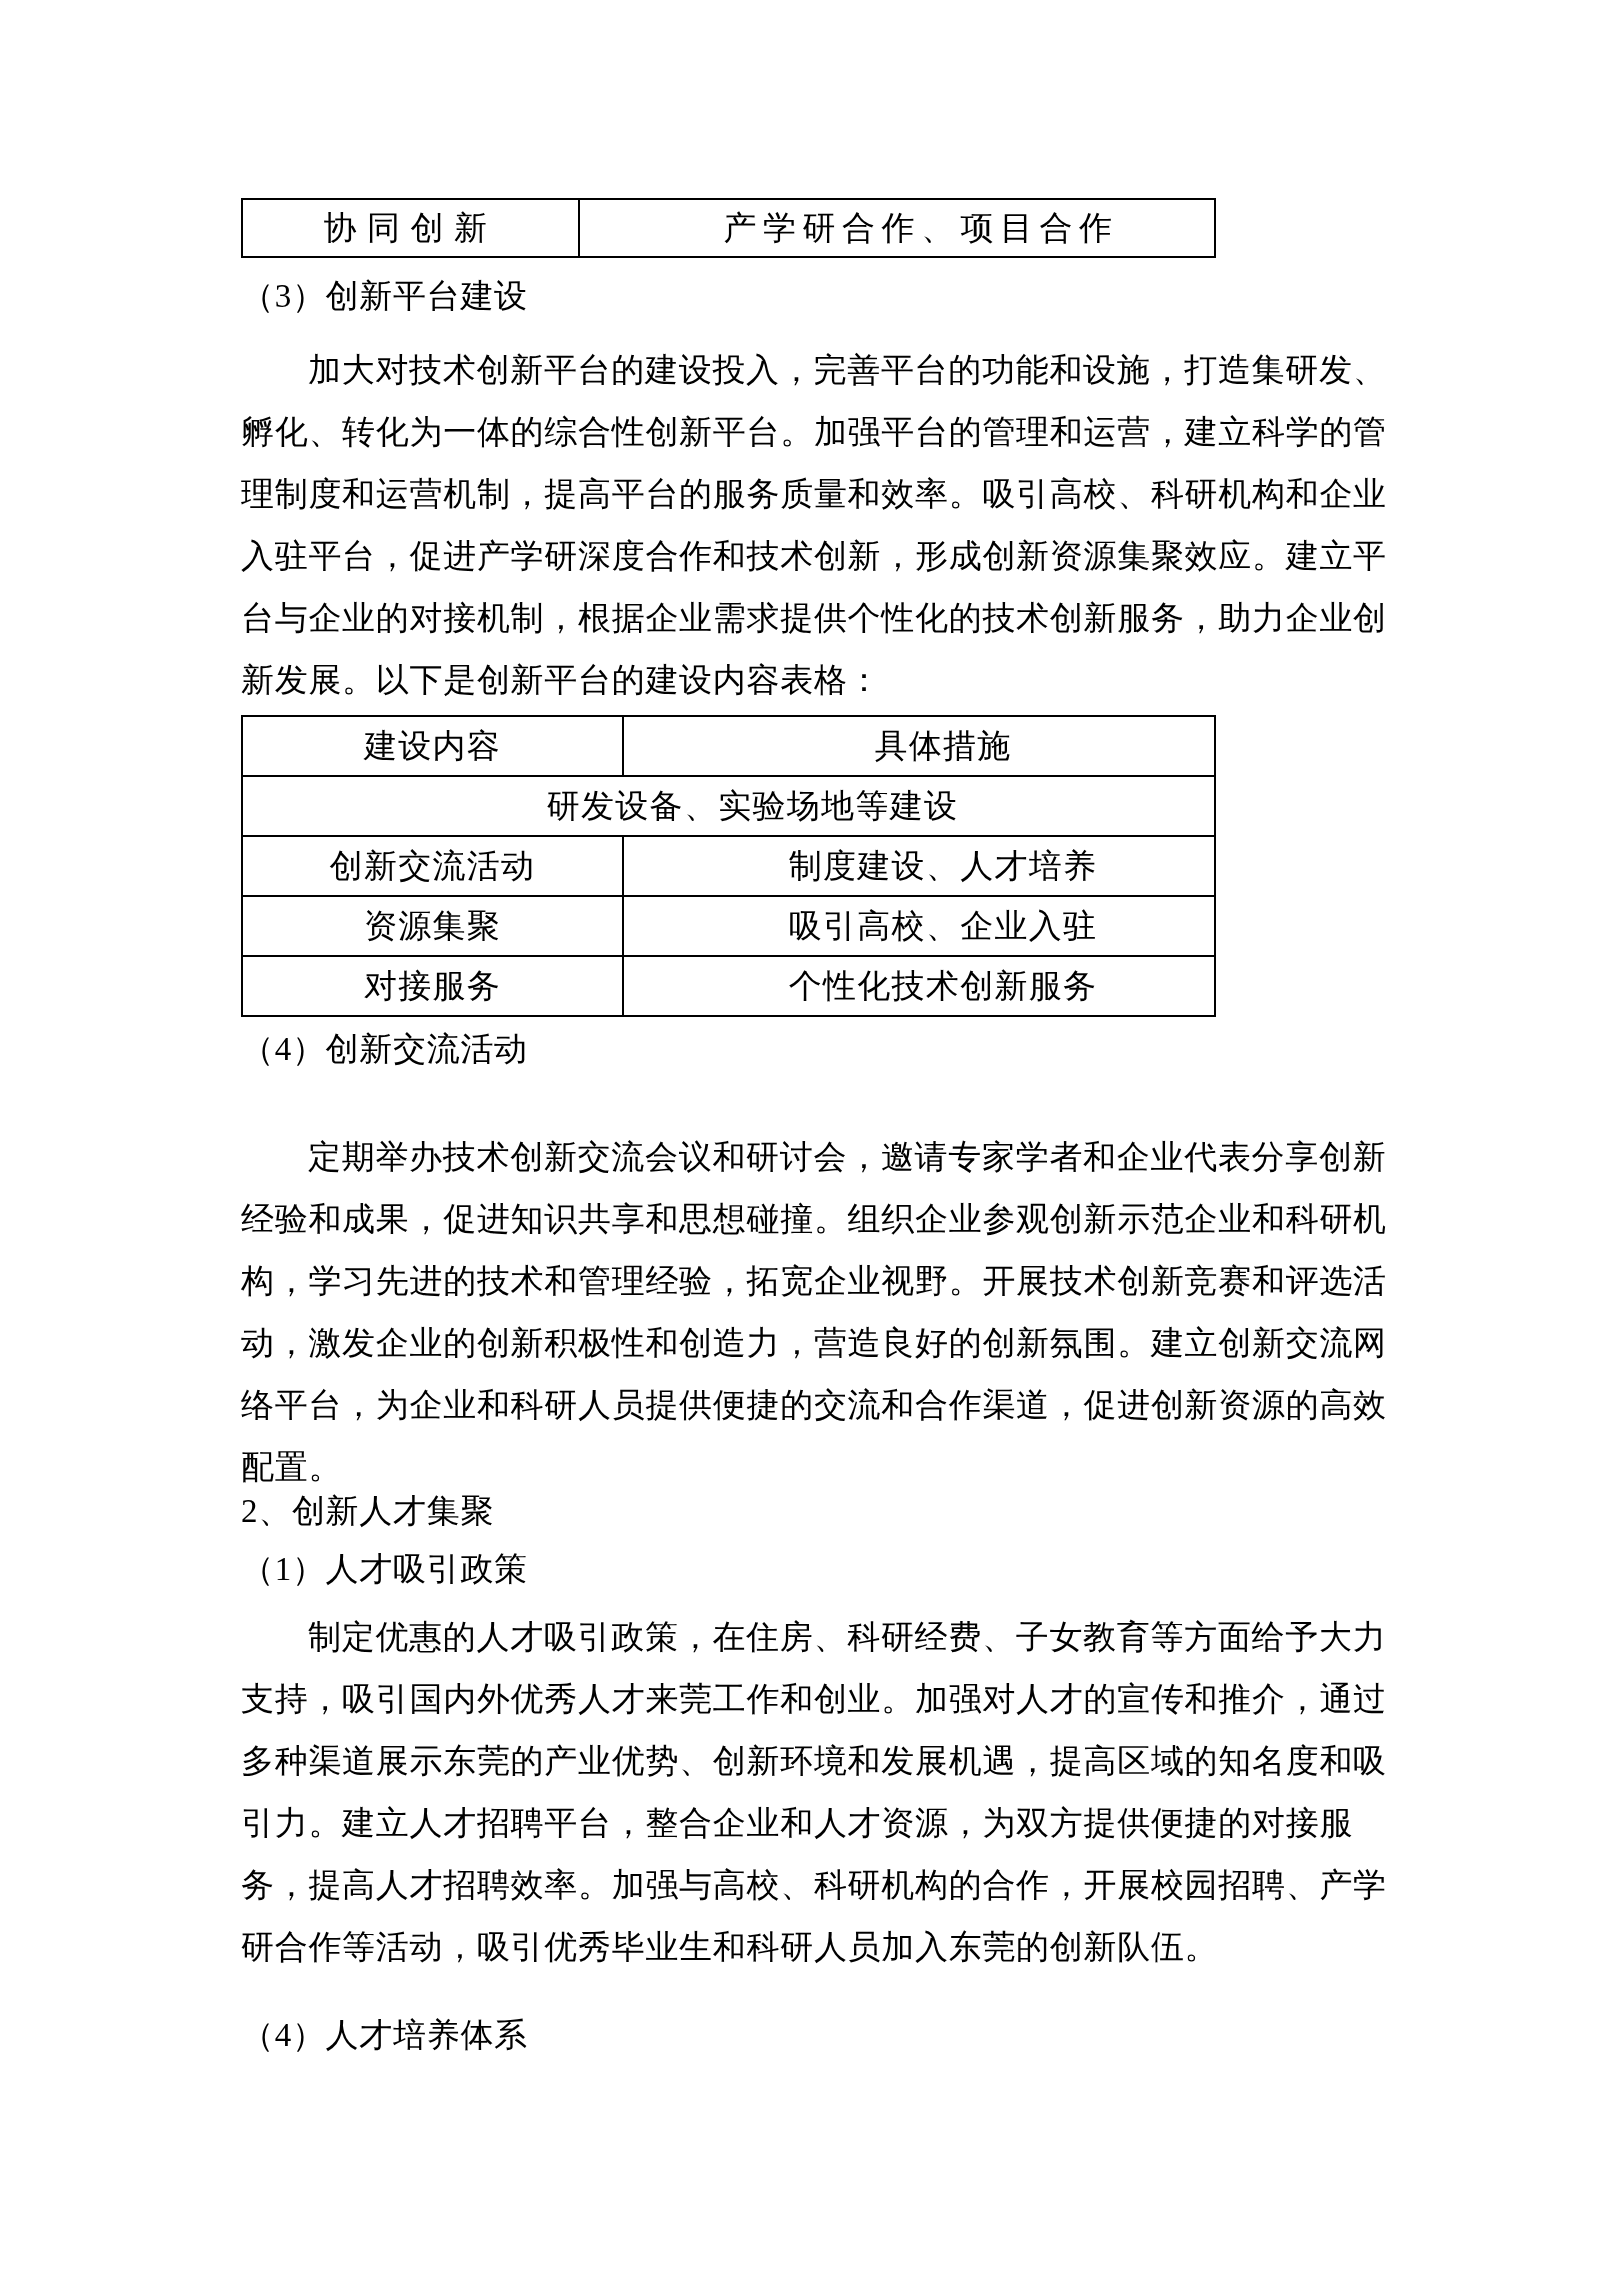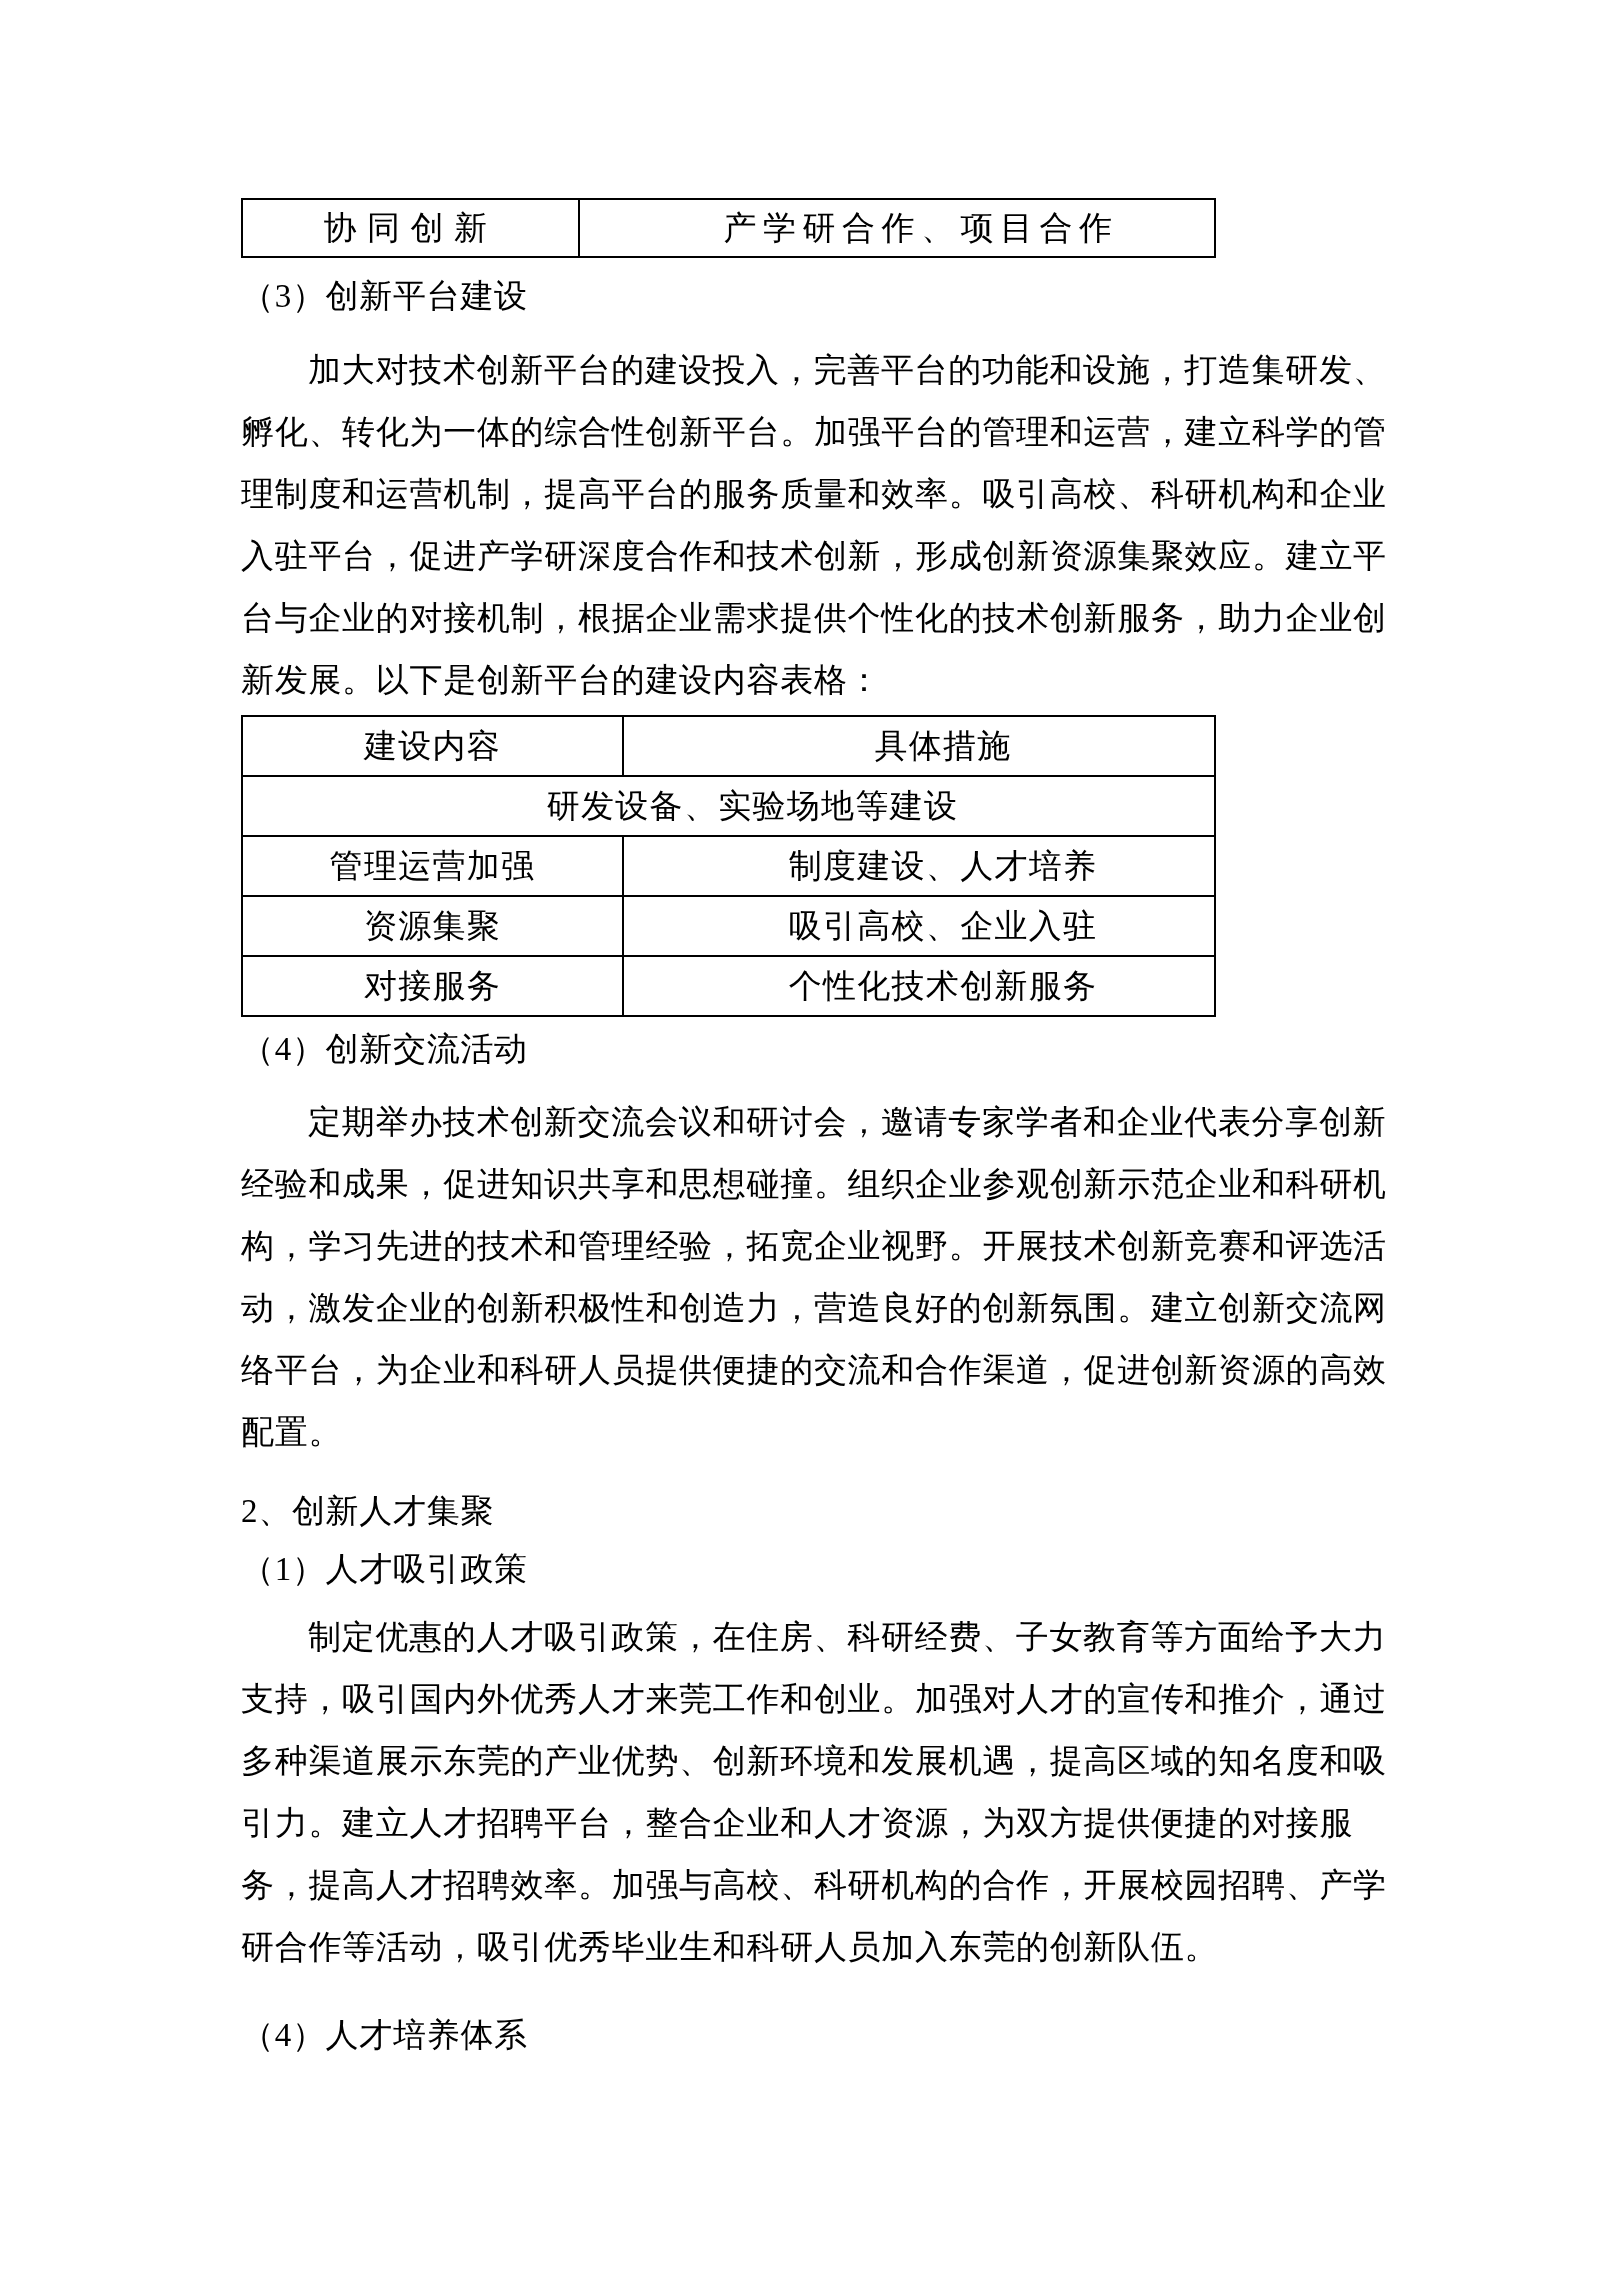--- a/index.html
+++ b/index.html
@@ -65,21 +65,21 @@
   }
   .para .line {
     white-space: nowrap;
   }
   .para .line:first-child {
     text-indent: 67px;
   }
   #heading-3   { top: 265px; }
   #para-platform { top: 339px; }
   #heading-4   { top: 1018px; }
-  #para-exchange { top: 1091px; }
+  #para-exchange { top: 1126px; }
   #heading-talent { top: 1480px; }
   #heading-sub1 { top: 1538px; }
   #para-attract { top: 1606px; }
   #heading-sub2 { top: 2004px; }
 </style>
 </head>
 <body>
 
 <div class="page">
 
@@ -103,21 +103,21 @@
 
   <div class="doc-table" id="platform-table">
       <div class="row">
         <div class="cell c1">建设内容</div>
         <div class="cell c2">具体措施</div>
       </div>
       <div class="row">
         <div class="cell c2">研发设备、实验场地等建设</div>
       </div>
       <div class="row">
-        <div class="cell c1">管理运营加强</div>
+        <div class="cell c1">创新交流活动</div>
         <div class="cell c2">制度建设、人才培养</div>
       </div>
       <div class="row">
         <div class="cell c1">资源集聚</div>
         <div class="cell c2">吸引高校、企业入驻</div>
       </div>
       <div class="row">
         <div class="cell c1">对接服务</div>
         <div class="cell c2">个性化技术创新服务</div>
       </div>

